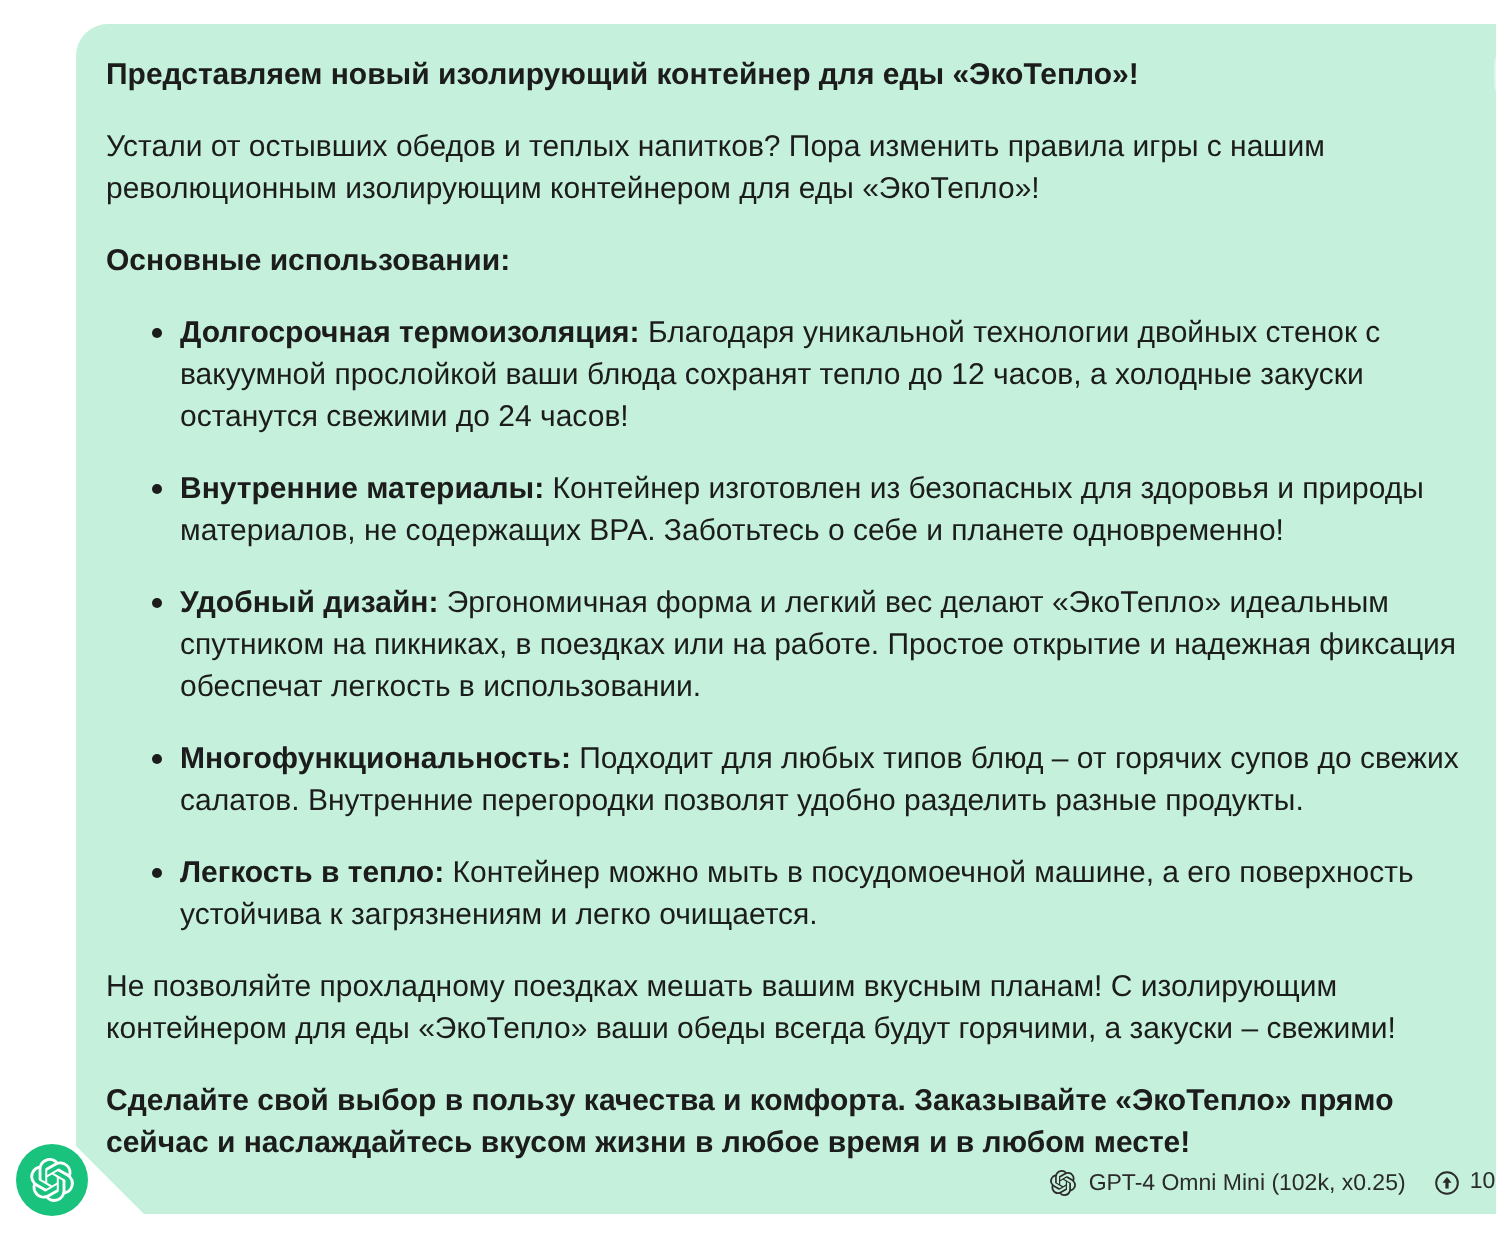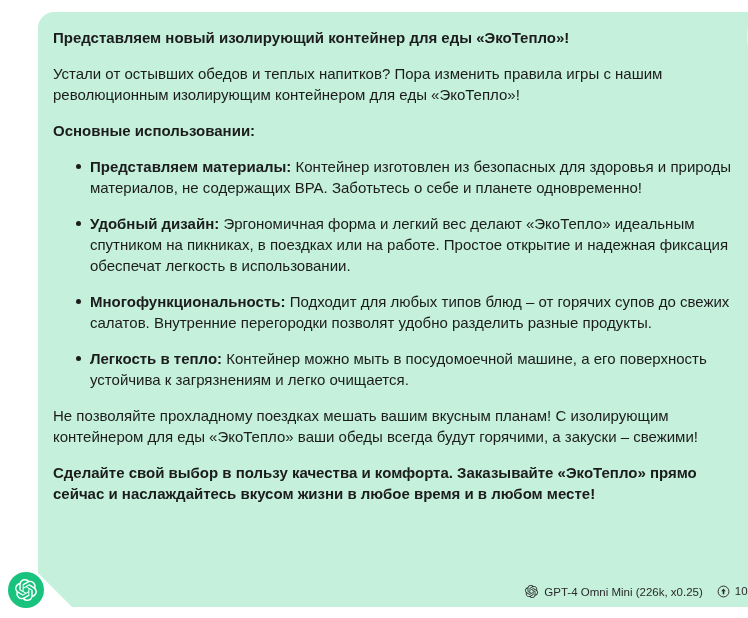--- a/index.html
+++ b/index.html
@@ -113,21 +113,25 @@
 
   <div class="content">
     <div class="msg-title">Представляем новый изолирующий контейнер для еды «ЭкоТепло»!</div>
 
     <p>Устали от остывших обедов и теплых напитков? Пора изменить правила игры с нашим революционным изолирующим контейнером для еды «ЭкоТепло»!</p>
 
     <div class="features-heading">Основные использовании:</div>
 
     <ul class="features">
       <li>
-        <strong>Представляем материалы:</strong>
+        <strong>Долгосрочная термоизоляция:</strong>
+        <span>Благодаря уникальной технологии двойных стенок с вакуумной прослойкой ваши блюда сохранят тепло до 12 часов, а холодные закуски останутся свежими до 24 часов!</span>
+      </li>
+      <li>
+        <strong>Внутренние материалы:</strong>
         <span>Контейнер изготовлен из безопасных для здоровья и природы материалов, не содержащих BPA. Заботьтесь о себе и планете одновременно!</span>
       </li>
       <li>
         <strong>Удобный дизайн:</strong>
         <span>Эргономичная форма и легкий вес делают «ЭкоТепло» идеальным спутником на пикниках, в поездках или на работе. Простое открытие и надежная фиксация обеспечат легкость в использовании.</span>
       </li>
       <li>
         <strong>Многофункциональность:</strong>
         <span>Подходит для любых типов блюд – от горячих супов до свежих салатов. Внутренние перегородки позволят удобно разделить разные продукты.</span>
       </li>
@@ -141,21 +145,21 @@
 
     <p class="bold-par">Сделайте свой выбор в пользу качества и комфорта. Заказывайте «ЭкоТепло» прямо сейчас и наслаждайтесь вкусом жизни в любое время и в любом месте!</p>
   </div>
 
   <div class="model-row">
     <span>
       <svg width="13" height="13" viewBox="0 0 24 24" fill="#2b2b2b">
         <path d="M22.2819 9.8211a5.9847 5.9847 0 0 0-.5157-4.9108 6.0462 6.0462 0 0 0-6.5098-2.9A6.0651 6.0651 0 0 0 4.9807 4.1818a5.9847 5.9847 0 0 0-3.9977 2.9 6.0462 6.0462 0 0 0 .7427 7.0966 5.98 5.98 0 0 0 .511 4.9107 6.051 6.051 0 0 0 6.5146 2.9001A5.9847 5.9847 0 0 0 13.2599 24a6.0557 6.0557 0 0 0 5.7718-4.2058 5.9894 5.9894 0 0 0 3.9977-2.9001 6.0557 6.0557 0 0 0-.7475-7.0729zm-9.022 12.6081a4.4755 4.4755 0 0 1-2.8764-1.0408l.1419-.0804 4.7783-2.7582a.7948.7948 0 0 0 .3927-.6813v-6.7369l2.02 1.1686a.071.071 0 0 1 .038.052v5.5826a4.504 4.504 0 0 1-4.4945 4.4944zm-9.6607-4.1254a4.4708 4.4708 0 0 1-.5346-3.0137l.142.0852 4.783 2.7582a.7712.7712 0 0 0 .7806 0l5.8428-3.3685v2.3324a.0804.0804 0 0 1-.0332.0615L9.74 19.9502a4.4992 4.4992 0 0 1-6.1408-1.6464zM2.3408 7.8956a4.485 4.485 0 0 1 2.3655-1.9728V11.6a.7664.7664 0 0 0 .3879.6765l5.8144 3.3543-2.0201 1.1685a.0757.0757 0 0 1-.071 0l-4.8303-2.7865A4.504 4.504 0 0 1 2.3408 7.8956zm16.5963 3.8558L13.1038 8.364 15.1192 7.2a.0757.0757 0 0 1 .071 0l4.8303 2.7913a4.4944 4.4944 0 0 1-.6765 8.1042v-5.6772a.79.79 0 0 0-.407-.667zm2.0107-3.0231l-.142-.0852-4.7735-2.7818a.7759.7759 0 0 0-.7854 0L9.409 9.2297V6.8974a.0662.0662 0 0 1 .0284-.0615l4.8303-2.7866a4.4992 4.4992 0 0 1 6.6802 4.66zM8.3065 12.863l-2.02-1.1638a.0804.0804 0 0 1-.038-.0567V6.0742a4.4992 4.4992 0 0 1 7.3757-3.4537l-.142.0805L8.704 5.459a.7948.7948 0 0 0-.3927.6813zm1.0976-2.3654l2.602-1.4998 2.6069 1.4998v2.9994l-2.5974 1.4997-2.6067-1.4997z"></path>
       </svg>
     </span>
-    <span>GPT-4 Omni Mini (226k, x0.25)</span>
+    <span>GPT-4 Omni Mini (102k, x0.25)</span>
     <span class="token-group">
       <span>
         <svg width="13" height="13" viewBox="0 0 24 24" fill="none">
           <circle cx="12" cy="12" r="10" stroke="#2b2b2b" stroke-width="1.8"></circle>
           <path d="M12 6.5l4.2 5.2h-2.7v5.3h-3v-5.3H7.8z" fill="#2b2b2b"></path>
         </svg>
       </span>
       <span>105</span>
     </span>
   </div>

